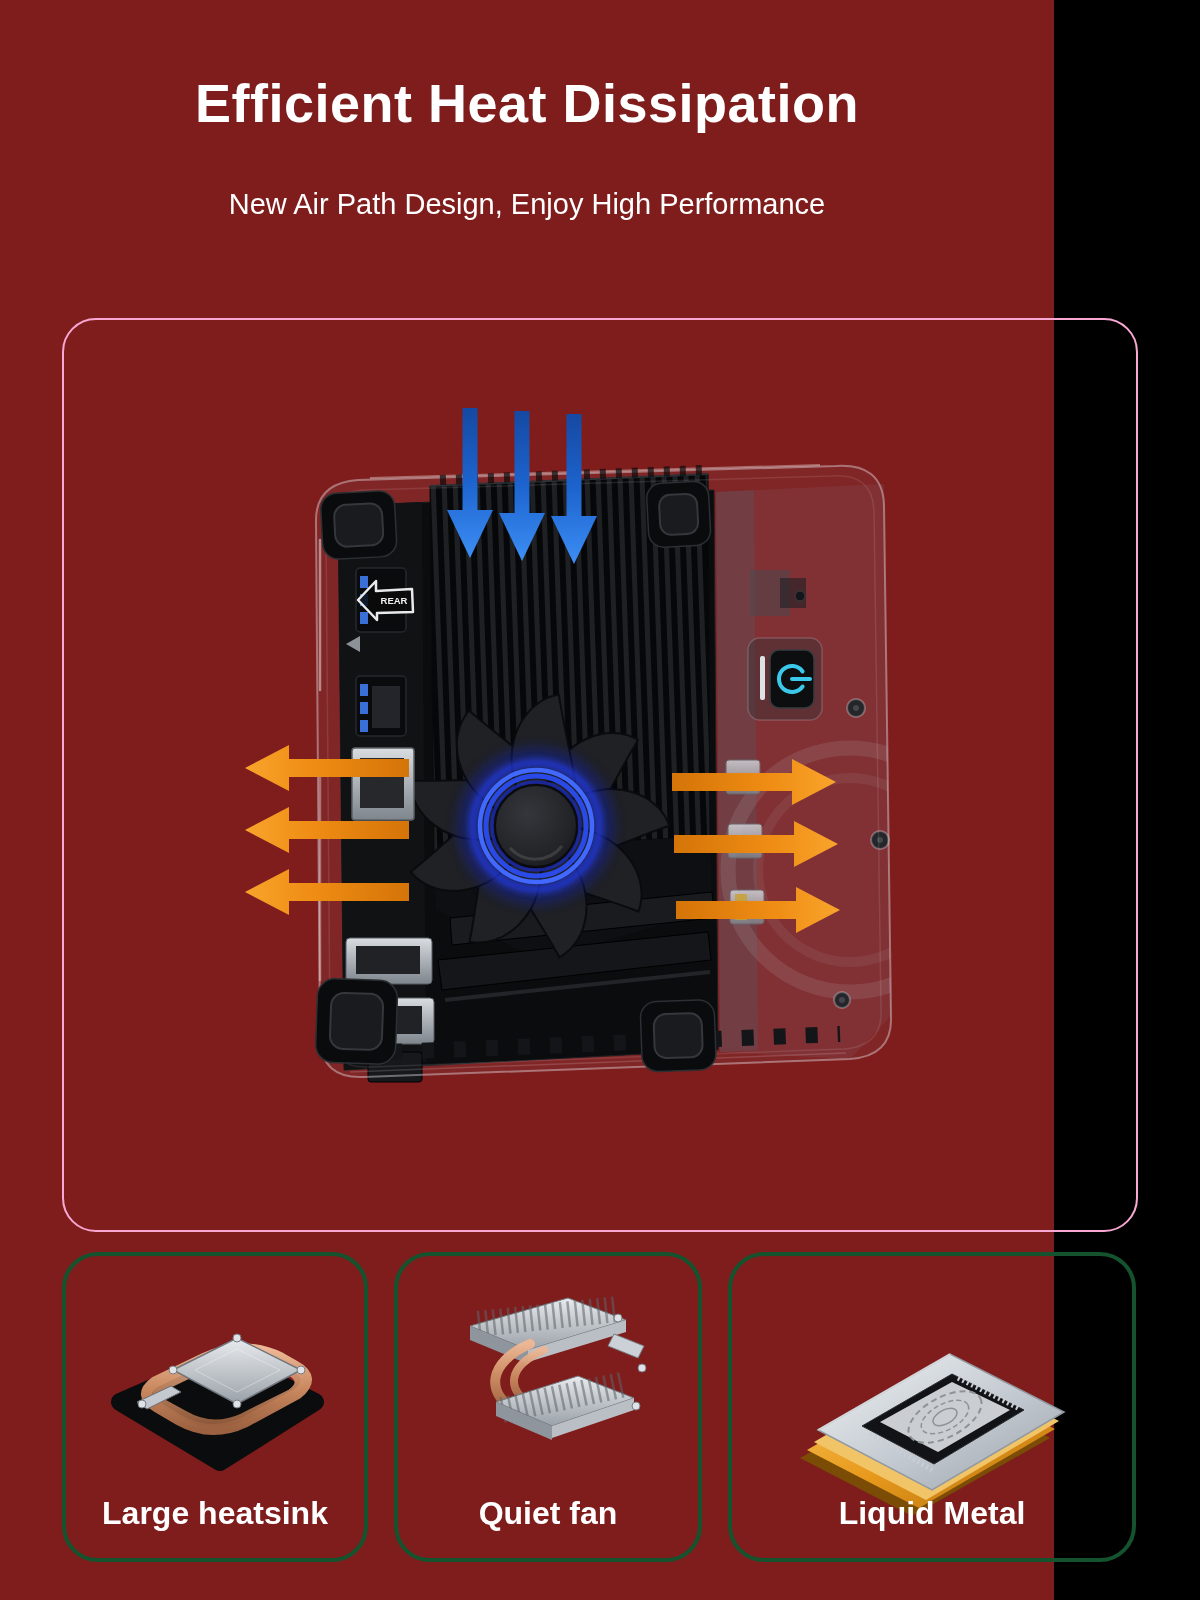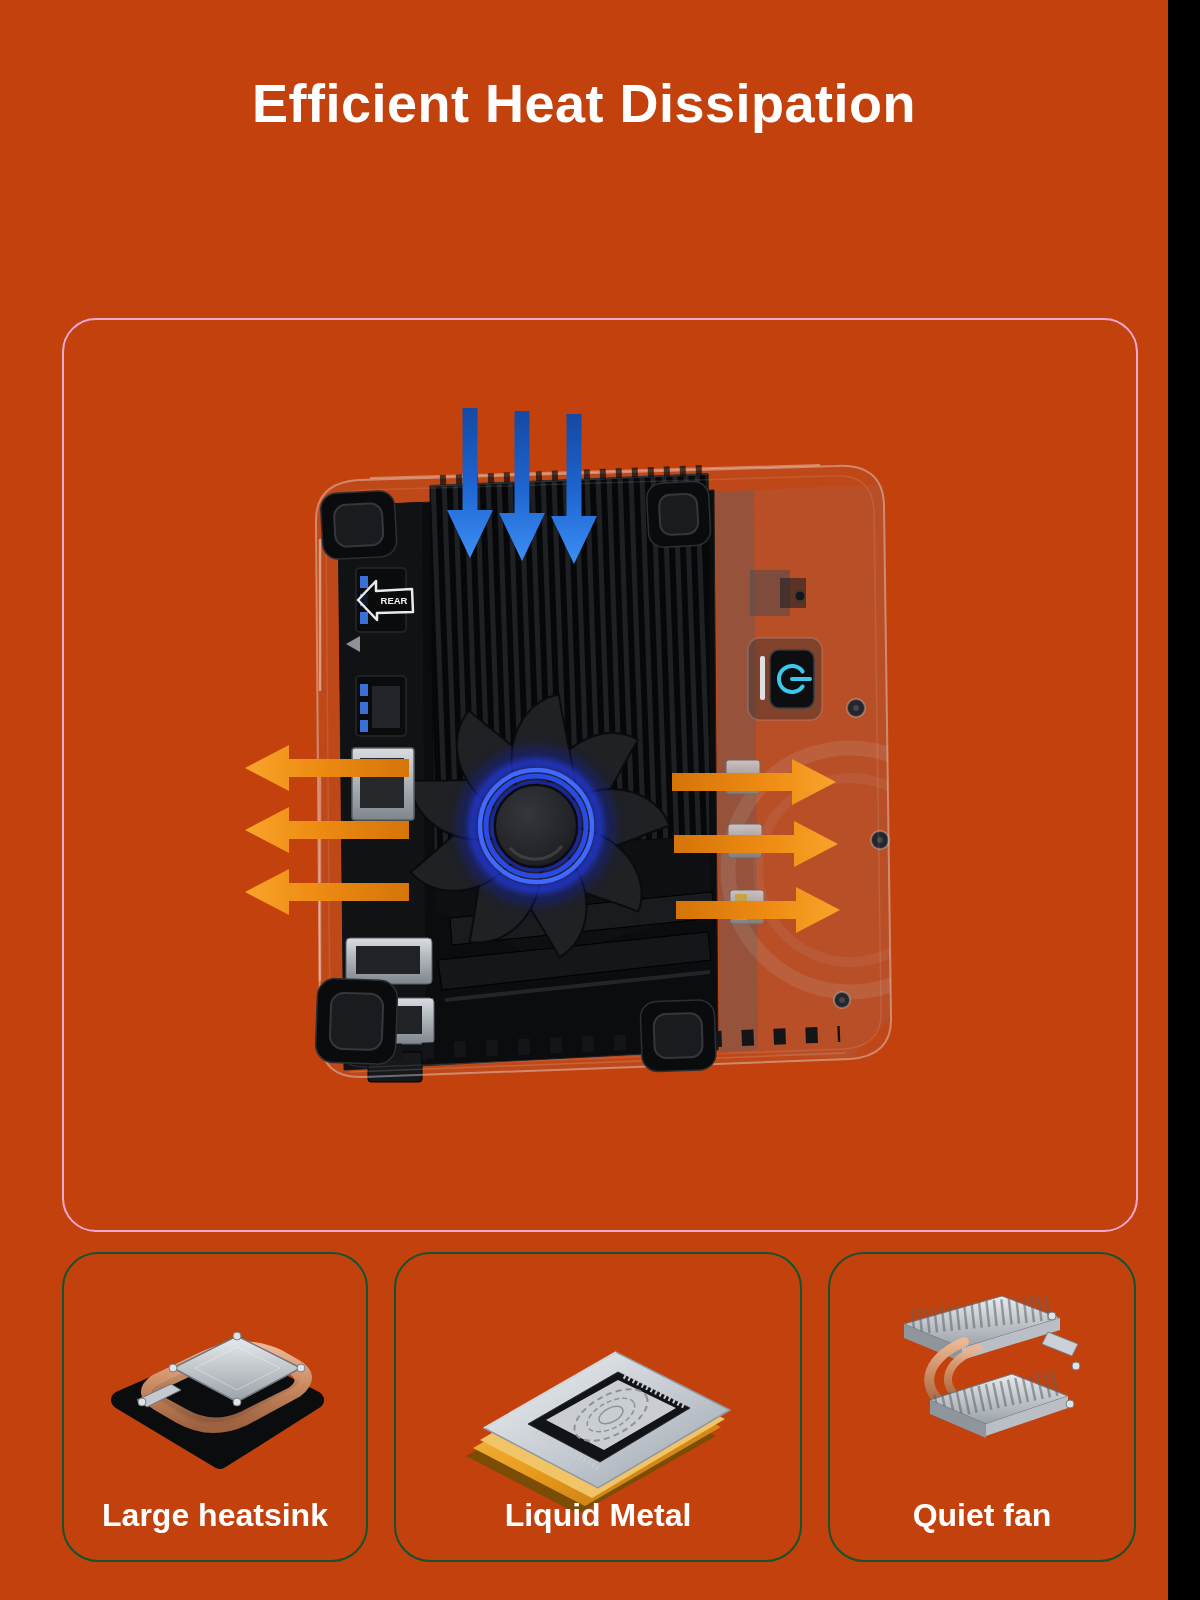--- a/index.html
+++ b/index.html
@@ -1,40 +1,41 @@
 <!DOCTYPE html>
 <html><head>
 <meta charset="utf-8">
 <style>
   html,body{margin:0;padding:0;background:#000;}
   body{width:1200px;height:1600px;overflow:hidden;font-family:"Liberation Sans",sans-serif;color:#fff;}
-  .page{position:relative;width:1168px;height:1600px;background:#c2410c;}
+  .page{position:relative;width:1054px;height:1600px;background:#7f1d1d;}
   .title{position:absolute;top:72px;left:0;width:100%;text-align:center;
          font-size:54px;font-weight:700;letter-spacing:.5px;margin:0;}
   .subtitle{position:absolute;top:188px;left:0;width:100%;text-align:center;
          font-size:29px;font-weight:400;margin:0;}
   .hero{position:absolute;left:62px;top:318px;width:1076px;height:914px;box-sizing:border-box;
         border:2px solid #f9a8d4;border-radius:34px;}
   .hero svg{position:absolute;left:156px;top:70px;}
   .cards{position:absolute;left:62px;top:1252px;width:1074px;height:310px;display:flex;gap:26px;}
-  .card{position:relative;box-sizing:border-box;border:2px solid #14532d;border-radius:36px;height:310px;overflow:hidden;}
+  .card{position:relative;box-sizing:border-box;border:4px solid #14532d;border-radius:36px;height:310px;overflow:hidden;}
   .card-1{width:306px;}
   .card-2{width:308px;}
   .card-3{width:408px;}
   .card-art{position:absolute;left:50%;top:18px;transform:translateX(-50%);}
   .card-3 .card-art{top:6px;}
   .card-label{position:absolute;bottom:26px;left:0;width:100%;text-align:center;
         font-size:32px;font-weight:600;}
 </style>
 </head>
 <body>
 
 <div class="page">
 
   <h1 class="title">Efficient Heat Dissipation</h1>
+  <p class="subtitle">New Air Path Design, Enjoy High Performance</p>
 
   <section class="hero">
     <svg width="760" height="700" viewBox="-60 -50 760 700">
       <defs>
         <linearGradient id="blueG" gradientUnits="userSpaceOnUse" x1="0" y1="-150" x2="0" y2="0">
           <stop offset="0" stop-color="#1549a2"></stop>
             <stop offset=".5" stop-color="#1d64cf"></stop>
             <stop offset="1" stop-color="#3c8ef5"></stop>
         </linearGradient>
         <linearGradient id="orgL" gradientUnits="userSpaceOnUse" x1="164" y1="0" x2="0" y2="0">
@@ -255,20 +256,42 @@
           <circle cx="152" cy="64" r="4"></circle>
             <circle cx="216" cy="96" r="4"></circle>
             <circle cx="152" cy="130" r="4"></circle>
           <circle cx="88" cy="96" r="4"></circle>
             <circle cx="57" cy="130" r="4"></circle>
         </g>
       </svg>
       <div class="card-label">Large heatsink</div>
     </div>
 
+    <div class="card card-2">
+      <svg class="card-art" width="260" height="210" viewBox="0 0 260 210">
+        <polygon points="52,52 150,24 208,46 110,76" fill="url(#silB)" stroke="#6f757b"></polygon>
+        <line x1="60" y1="50" x2="200" y2="35" stroke="#5d6369" stroke-width="26" stroke-dasharray="2.5 5" opacity=".55"></line>
+        <polygon points="52,52 52,66 110,90 110,76" fill="#8f959c"></polygon>
+        <polygon points="110,76 208,46 208,58 110,88" fill="#b9bfc5"></polygon>
+        <path d="M112,70 C70,88 66,120 100,138" stroke="url(#copA)" stroke-width="10" fill="none" stroke-linecap="round"></path>
+        <path d="M126,76 C90,92 86,116 116,132" stroke="url(#copA)" stroke-width="8" fill="none" stroke-linecap="round" opacity=".95"></path>
+        <polygon points="78,128 160,102 216,124 134,152" fill="url(#silB)" stroke="#6f757b"></polygon>
+        <line x1="84" y1="136" x2="208" y2="110" stroke="#5d6369" stroke-width="26" stroke-dasharray="2.5 5" opacity=".55"></line>
+        <polygon points="78,128 78,142 134,166 134,152" fill="#8f959c"></polygon>
+        <polygon points="134,152 216,124 216,136 134,164" fill="#b9bfc5"></polygon>
+        <polygon points="196,60 226,72 220,84 190,72" fill="#ccd1d7" stroke="#777d83"></polygon>
+        <g fill="#dfe3e7" stroke="#787d83">
+          <circle cx="200" cy="44" r="4"></circle>
+            <circle cx="224" cy="94" r="4"></circle>
+            <circle cx="218" cy="132" r="4"></circle>
+        </g>
+      </svg>
+      <div class="card-label">Quiet fan</div>
+    </div>
+
     <div class="card card-3">
       <svg class="card-art" width="340" height="260" viewBox="0 0 340 260">
         <defs>
           <linearGradient id="goldA" x1="0" y1="0" x2="1" y2="1">
             <stop offset="0" stop-color="#f7c254"></stop>
               <stop offset=".5" stop-color="#e89a1d"></stop>
               <stop offset="1" stop-color="#b5700e"></stop>
           </linearGradient>
           <linearGradient id="silC" x1="0" y1="0" x2="1" y2="1">
             <stop offset="0" stop-color="#f0f3f6"></stop>
@@ -287,36 +310,14 @@
           <ellipse cx="183" cy="155" rx="40" ry="20" transform="rotate(-28 183 155)" stroke-width="2" stroke-dasharray="6 4"></ellipse>
           <ellipse cx="183" cy="155" rx="26" ry="13" transform="rotate(-28 183 155)" stroke-width="1.5" stroke-dasharray="5 3"></ellipse>
           <ellipse cx="183" cy="155" rx="13" ry="7" transform="rotate(-28 183 155)" stroke-width="1.5"></ellipse>
         </g>
         <line x1="108" y1="172" x2="170" y2="208" stroke="#c9ced4" stroke-width="5" stroke-dasharray="2 3"></line>
         <line x1="196" y1="116" x2="256" y2="146" stroke="#c9ced4" stroke-width="5" stroke-dasharray="2 3"></line>
       </svg>
       <div class="card-label">Liquid Metal</div>
     </div>
 
-    <div class="card card-2">
-      <svg class="card-art" width="260" height="210" viewBox="0 0 260 210">
-        <polygon points="52,52 150,24 208,46 110,76" fill="url(#silB)" stroke="#6f757b"></polygon>
-        <line x1="60" y1="50" x2="200" y2="35" stroke="#5d6369" stroke-width="26" stroke-dasharray="2.5 5" opacity=".55"></line>
-        <polygon points="52,52 52,66 110,90 110,76" fill="#8f959c"></polygon>
-        <polygon points="110,76 208,46 208,58 110,88" fill="#b9bfc5"></polygon>
-        <path d="M112,70 C70,88 66,120 100,138" stroke="url(#copA)" stroke-width="10" fill="none" stroke-linecap="round"></path>
-        <path d="M126,76 C90,92 86,116 116,132" stroke="url(#copA)" stroke-width="8" fill="none" stroke-linecap="round" opacity=".95"></path>
-        <polygon points="78,128 160,102 216,124 134,152" fill="url(#silB)" stroke="#6f757b"></polygon>
-        <line x1="84" y1="136" x2="208" y2="110" stroke="#5d6369" stroke-width="26" stroke-dasharray="2.5 5" opacity=".55"></line>
-        <polygon points="78,128 78,142 134,166 134,152" fill="#8f959c"></polygon>
-        <polygon points="134,152 216,124 216,136 134,164" fill="#b9bfc5"></polygon>
-        <polygon points="196,60 226,72 220,84 190,72" fill="#ccd1d7" stroke="#777d83"></polygon>
-        <g fill="#dfe3e7" stroke="#787d83">
-          <circle cx="200" cy="44" r="4"></circle>
-            <circle cx="224" cy="94" r="4"></circle>
-            <circle cx="218" cy="132" r="4"></circle>
-        </g>
-      </svg>
-      <div class="card-label">Quiet fan</div>
-    </div>
-
   </section>
 </div>
 
 </body></html>

